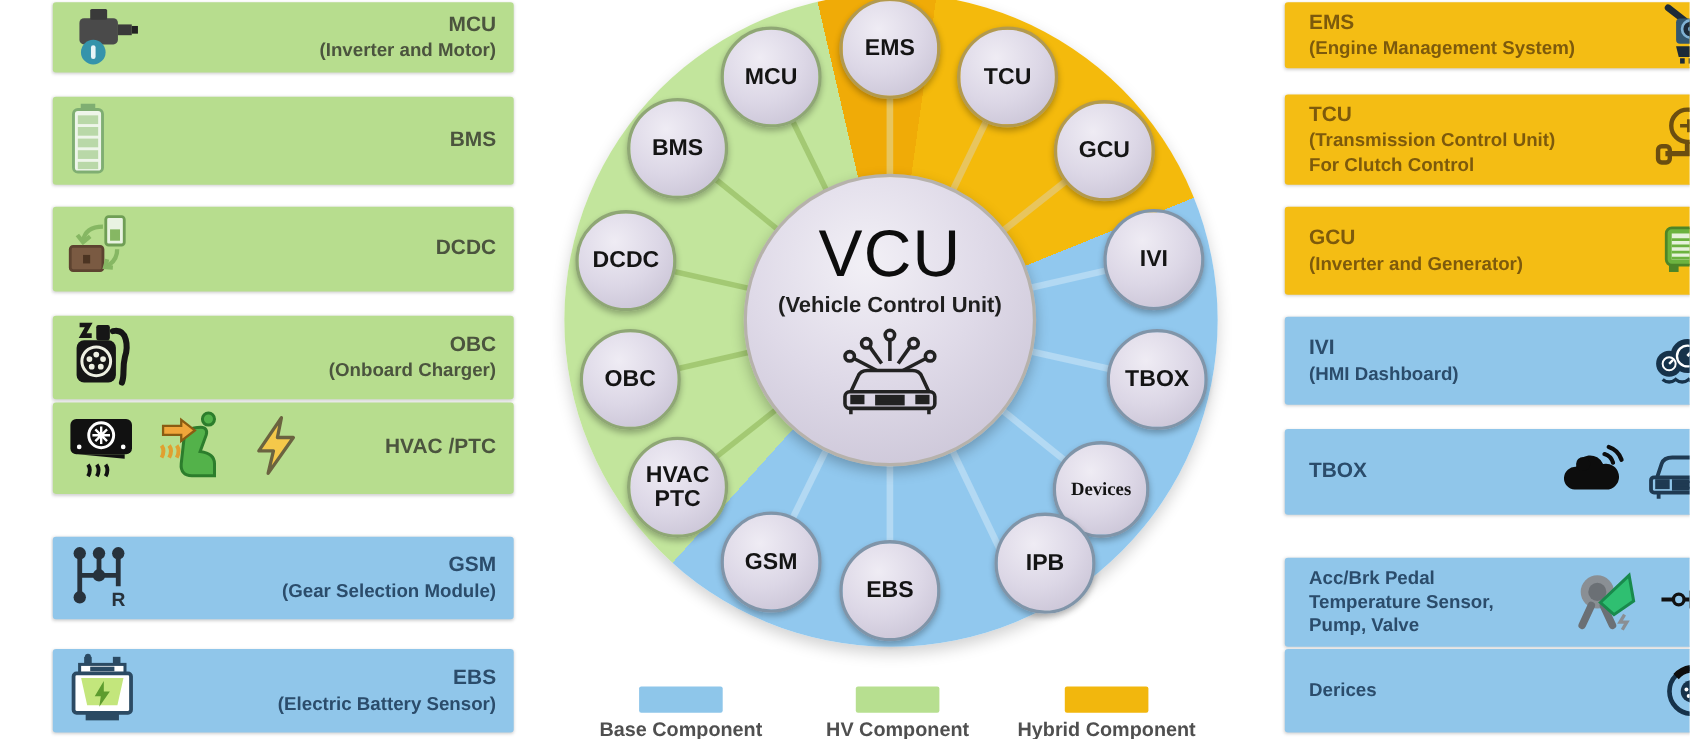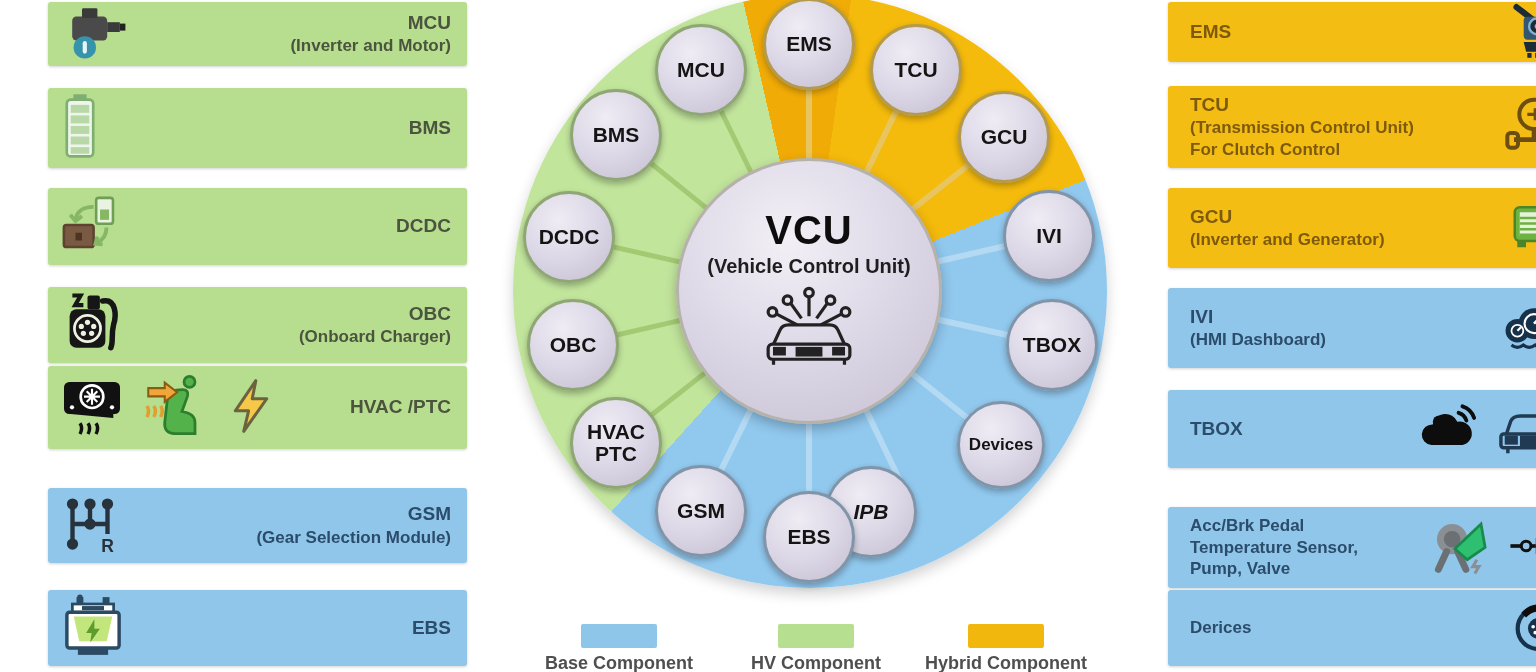--- a/index.html
+++ b/index.html
@@ -42,35 +42,35 @@
   .node.s-hv{border:3px solid #8fa775;}
   .node.s-hybrid{border:3px solid #b39a4e;}
   .node.s-base{border:3px solid #8095a9;}
   .node.small{font-size:17px;}
   .node .nl{line-height:1.05;}
   .n-ems{left:717px;top:-2px;}
   .n-tcu{left:824px;top:24px;}
   .n-gcu{left:912px;top:91px;}
   .n-ivi{left:957px;top:190px;}
   .n-tbox{left:960px;top:299px;}
-  .n-devices{left:911px;top:401px;width:88px;height:88px;}
-  .n-ipb{left:779px;top:466px;font-style:italic;}
+  .n-devices{left:911px;top:401px;width:88px;height:88px;font-family:Liberation Serif, serif;}
+  .n-ipb{left:858px;top:466px;}
   .n-ebs{left:717px;top:491px;}
   .n-gsm{left:609px;top:465px;}
   .n-hvac{left:524px;top:397px;}
   .n-obc{left:481px;top:299px;}
   .n-dcdc{left:477px;top:191px;}
   .n-bms{left:524px;top:89px;}
   .n-mcu{left:609px;top:24px;}
 
   .center-circle{position:absolute;left:630px;top:158px;width:266px;height:266px;border-radius:50%;
         background:radial-gradient(circle at 42% 30%, #f2f0f6 0%, #dfdae8 45%, #c5bfd2 100%);
         border:3px solid #b6b2ab;display:flex;flex-direction:column;align-items:center;
         justify-content:center;box-shadow:0 5px 12px rgba(0,0,0,.25);box-sizing:border-box;}
-  .vcu-title{font-size:40px;font-weight:bold;color:#0d0d0d;letter-spacing:1px;}
+  .vcu-title{font-size:60px;font-weight:normal;color:#0d0d0d;letter-spacing:1px;}
   .vcu-sub{font-size:20px;font-weight:bold;color:#1e1e1e;margin-top:2px;}
   .vcu-icon{margin-top:6px;}
 
   
   .legend-item{position:absolute;display:flex;flex-direction:column;align-items:center;width:190px;}
   .li-1{left:478px;top:624px;}
   .li-2{left:675px;top:624px;}
   .li-3{left:865px;top:624px;}
   .sw{width:76px;height:24px;border-radius:2px;}
   .sw-base{background:#8ec6ea;}
@@ -217,26 +217,28 @@
             <rect x="9" y="8" width="30" height="6" fill="#fff" stroke="#2b4a63" stroke-width="2"></rect>
             <rect x="16" y="9.5" width="16" height="3" fill="#2b4a63"></rect>
             <rect x="5" y="14" width="38" height="26" rx="2" fill="#fff" stroke="#2b4a63" stroke-width="2.5"></rect>
             <path d="M10 17 h28 l-4 18 h-20 z" fill="#c3e67c"></path>
             <path d="M25 19 L19 29 L23 29 L22 36 L29 26 L25 26 z" fill="#5d9c2e"></path>
             <rect x="13" y="40" width="22" height="5" fill="#2b4a63"></rect>
           </svg></span>
     </div>
     <div class="rtext">
       <div class="rl1">EBS</div>
+      <div class="rl2">(Electric Battery Sensor)</div>
     </div>
   </div>
 
   <div class="srow rrow hybrid" style="top:2px;height:60px">
     <div class="rtext">
       <div class="rl1">EMS</div>
+      <div class="rl2">(Engine Management System)</div>
     </div>
     <div class="icon-box">
       <span><svg width="58" height="58" viewBox="0 0 48 48">
             <path d="M7 5 L20 15 M41 5 L28 15" stroke="#1c2b38" stroke-width="5" stroke-linecap="round"></path>
             <rect x="13" y="13" width="22" height="19" rx="3" fill="#33576f"></rect>
             <circle cx="24" cy="21" r="6.5" fill="#1c2b38" stroke="#7fb2d4" stroke-width="2"></circle>
             <circle cx="24" cy="21" r="2" fill="#7fb2d4"></circle>
             <path d="M13 34 l22 0 l-2 8 l-18 0 z" fill="#1c2b38"></path>
             <rect x="16" y="43" width="3.5" height="4" fill="#1c2b38"></rect>
             <rect x="22.5" y="43" width="3.5" height="4" fill="#1c2b38"></rect>

